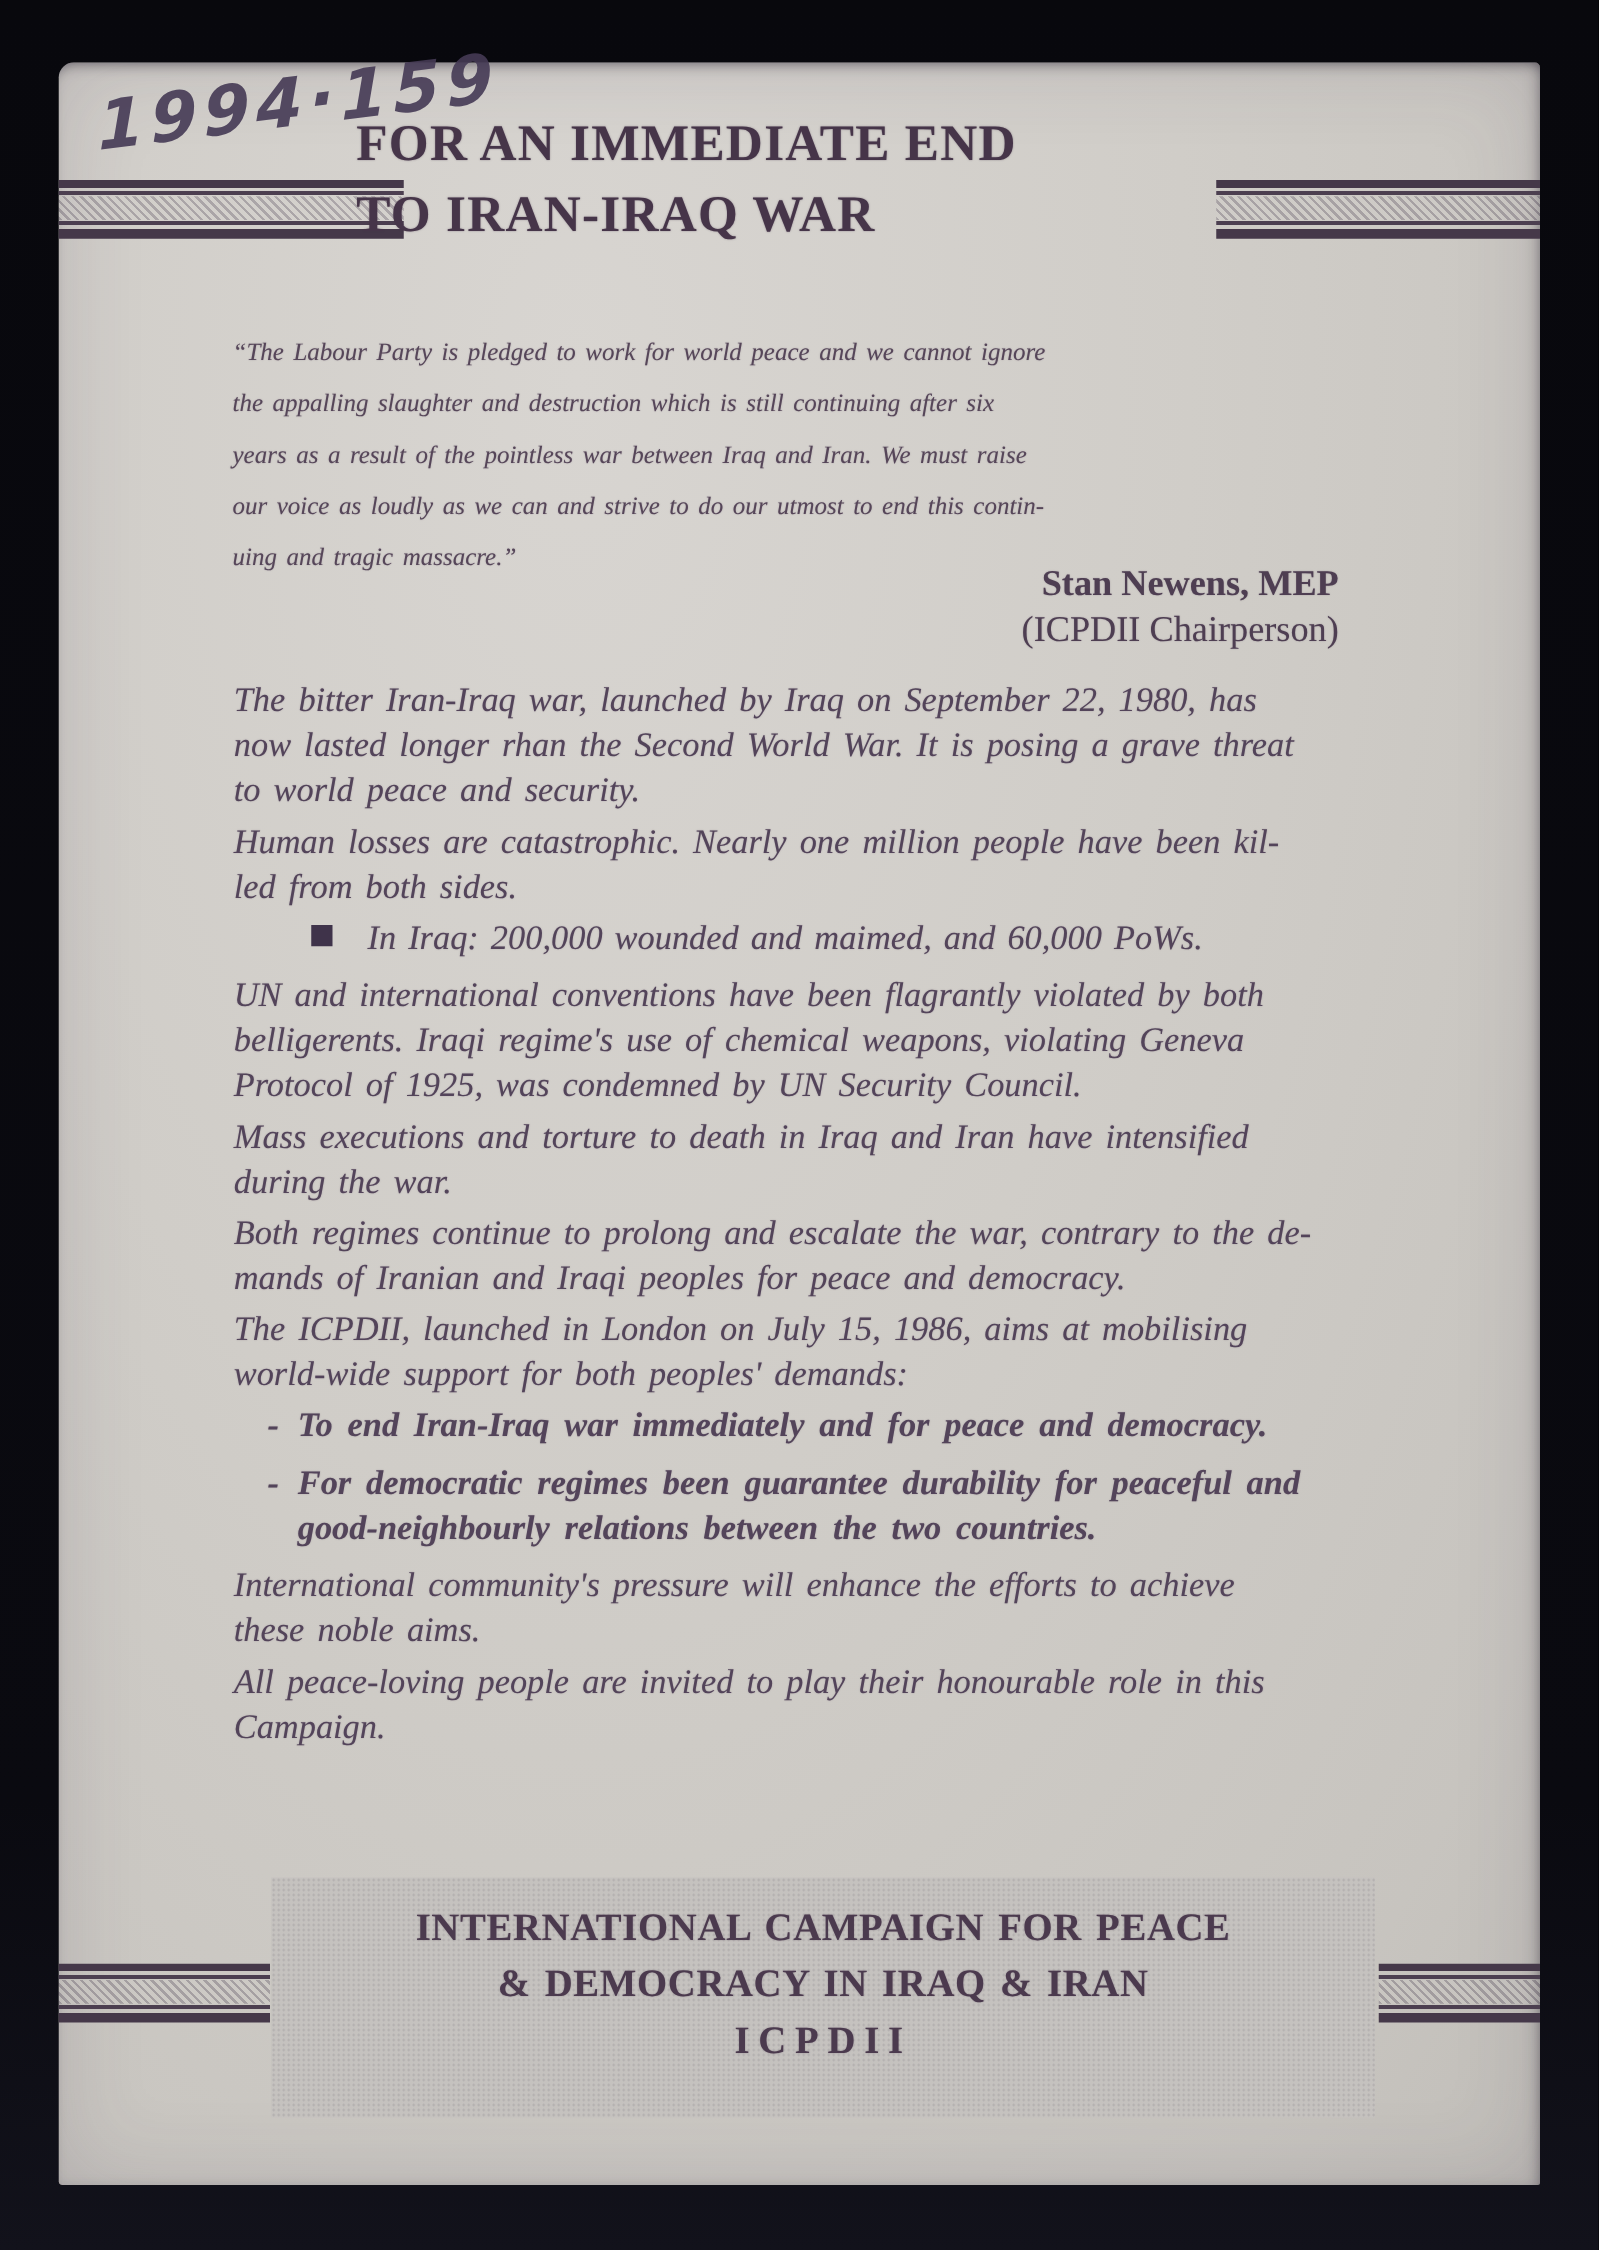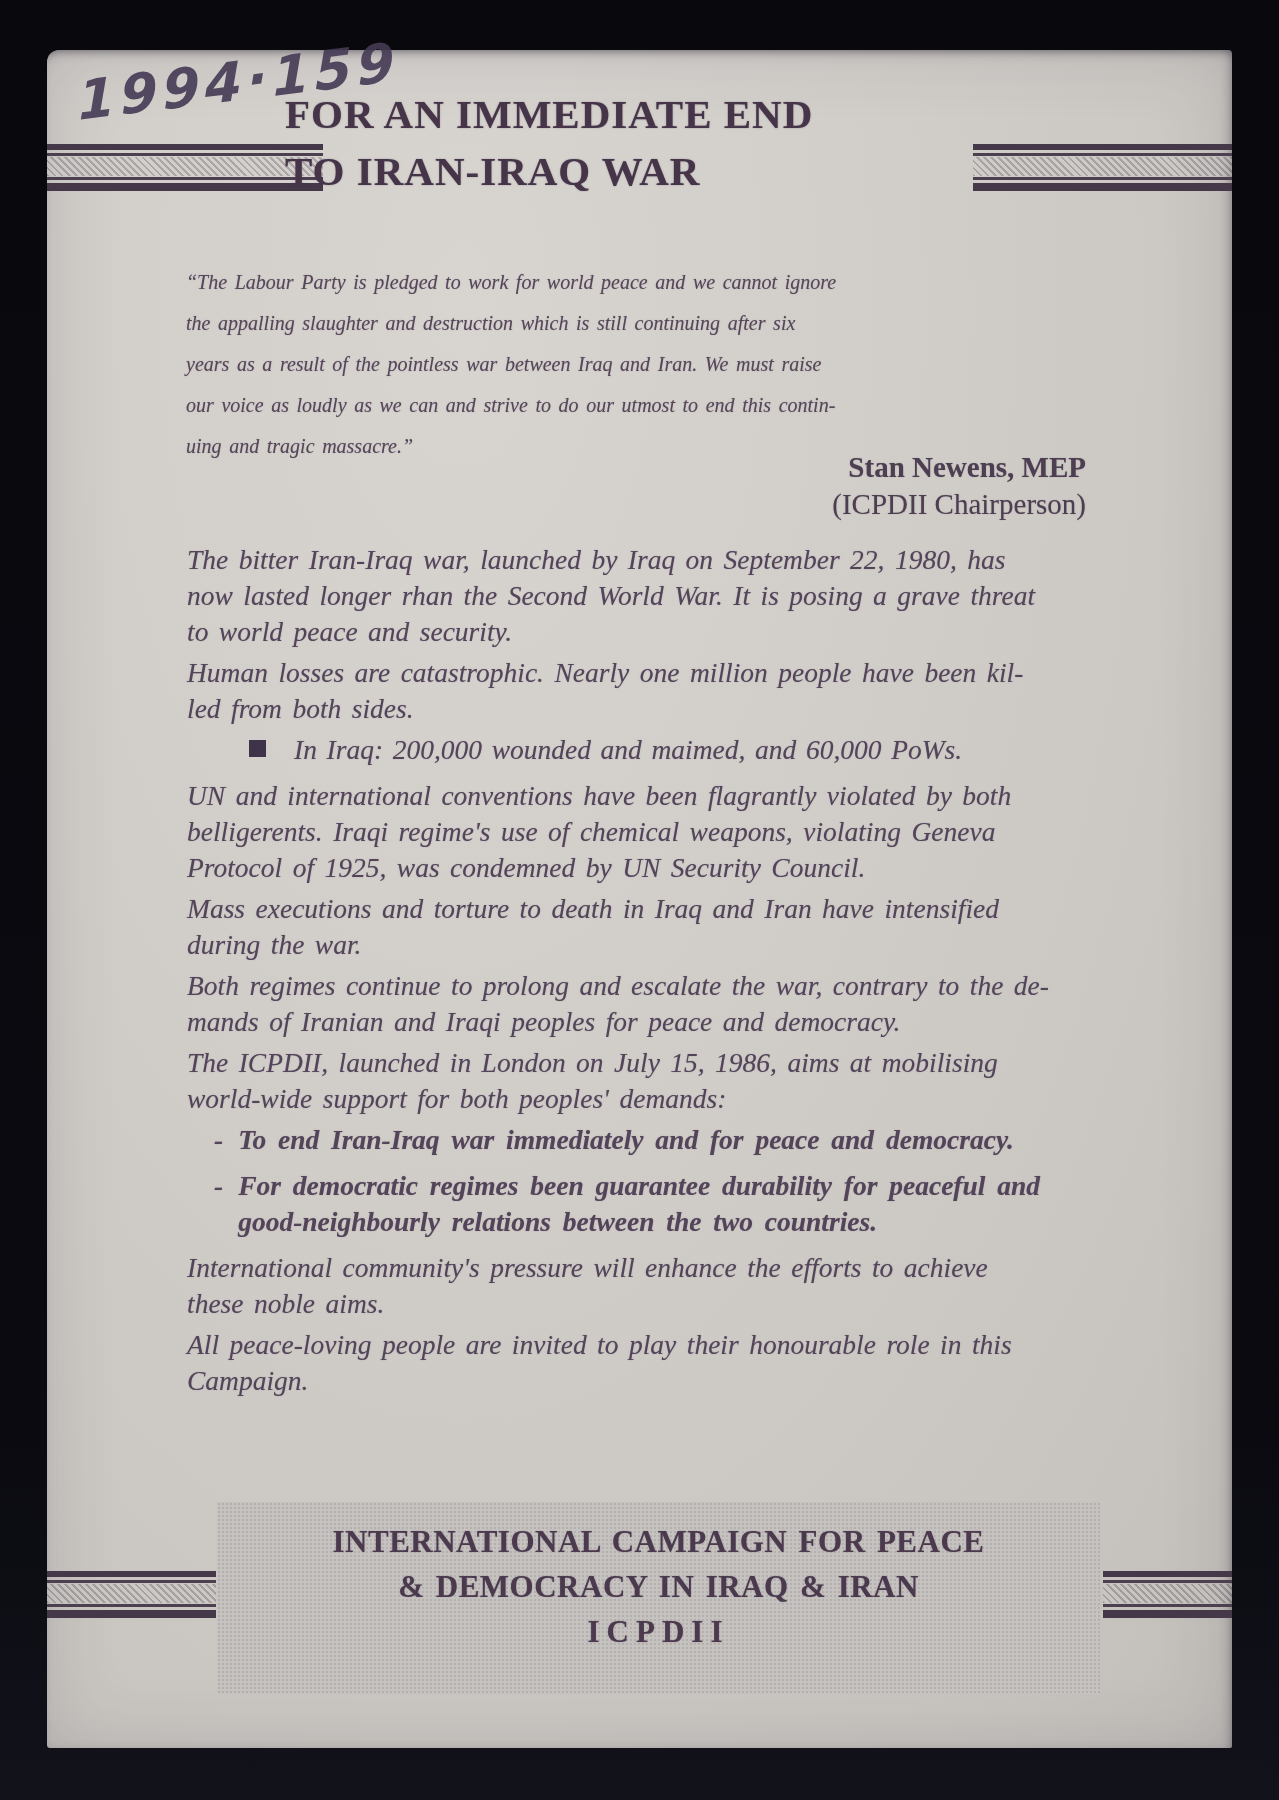--- a/index.html
+++ b/index.html
@@ -48,21 +48,21 @@
     color:#463549; letter-spacing:1px;
     text-shadow:0 0 1.5px rgba(70,53,73,0.5);
   }
   .quote {
     position:absolute; left:139px; top:212px; width:934px;
     font-style:italic; font-size:20px; line-height:41px; color:#564659;
     white-space:pre-line; word-spacing:0.13em;
     text-shadow:0 0 1.2px rgba(86,70,89,0.4);
   }
   .attribution {
-    position:absolute; left:153px; top:399px; width:934px;
+    position:absolute; left:138px; top:399px; width:934px;
     text-align:right; padding-right:48px; color:#4e3e52;
     font-size:29px; line-height:37px;
     text-shadow:0 0 1.2px rgba(78,62,82,0.4);
   }
   .attribution .name { font-weight:bold; }
 
   .bodytext {
     position:absolute; left:140px; top:492px; width:934px;
     font-size:27.5px; line-height:36px; color:#53445a;
     text-shadow:0 0 1.2px rgba(83,68,90,0.38);

